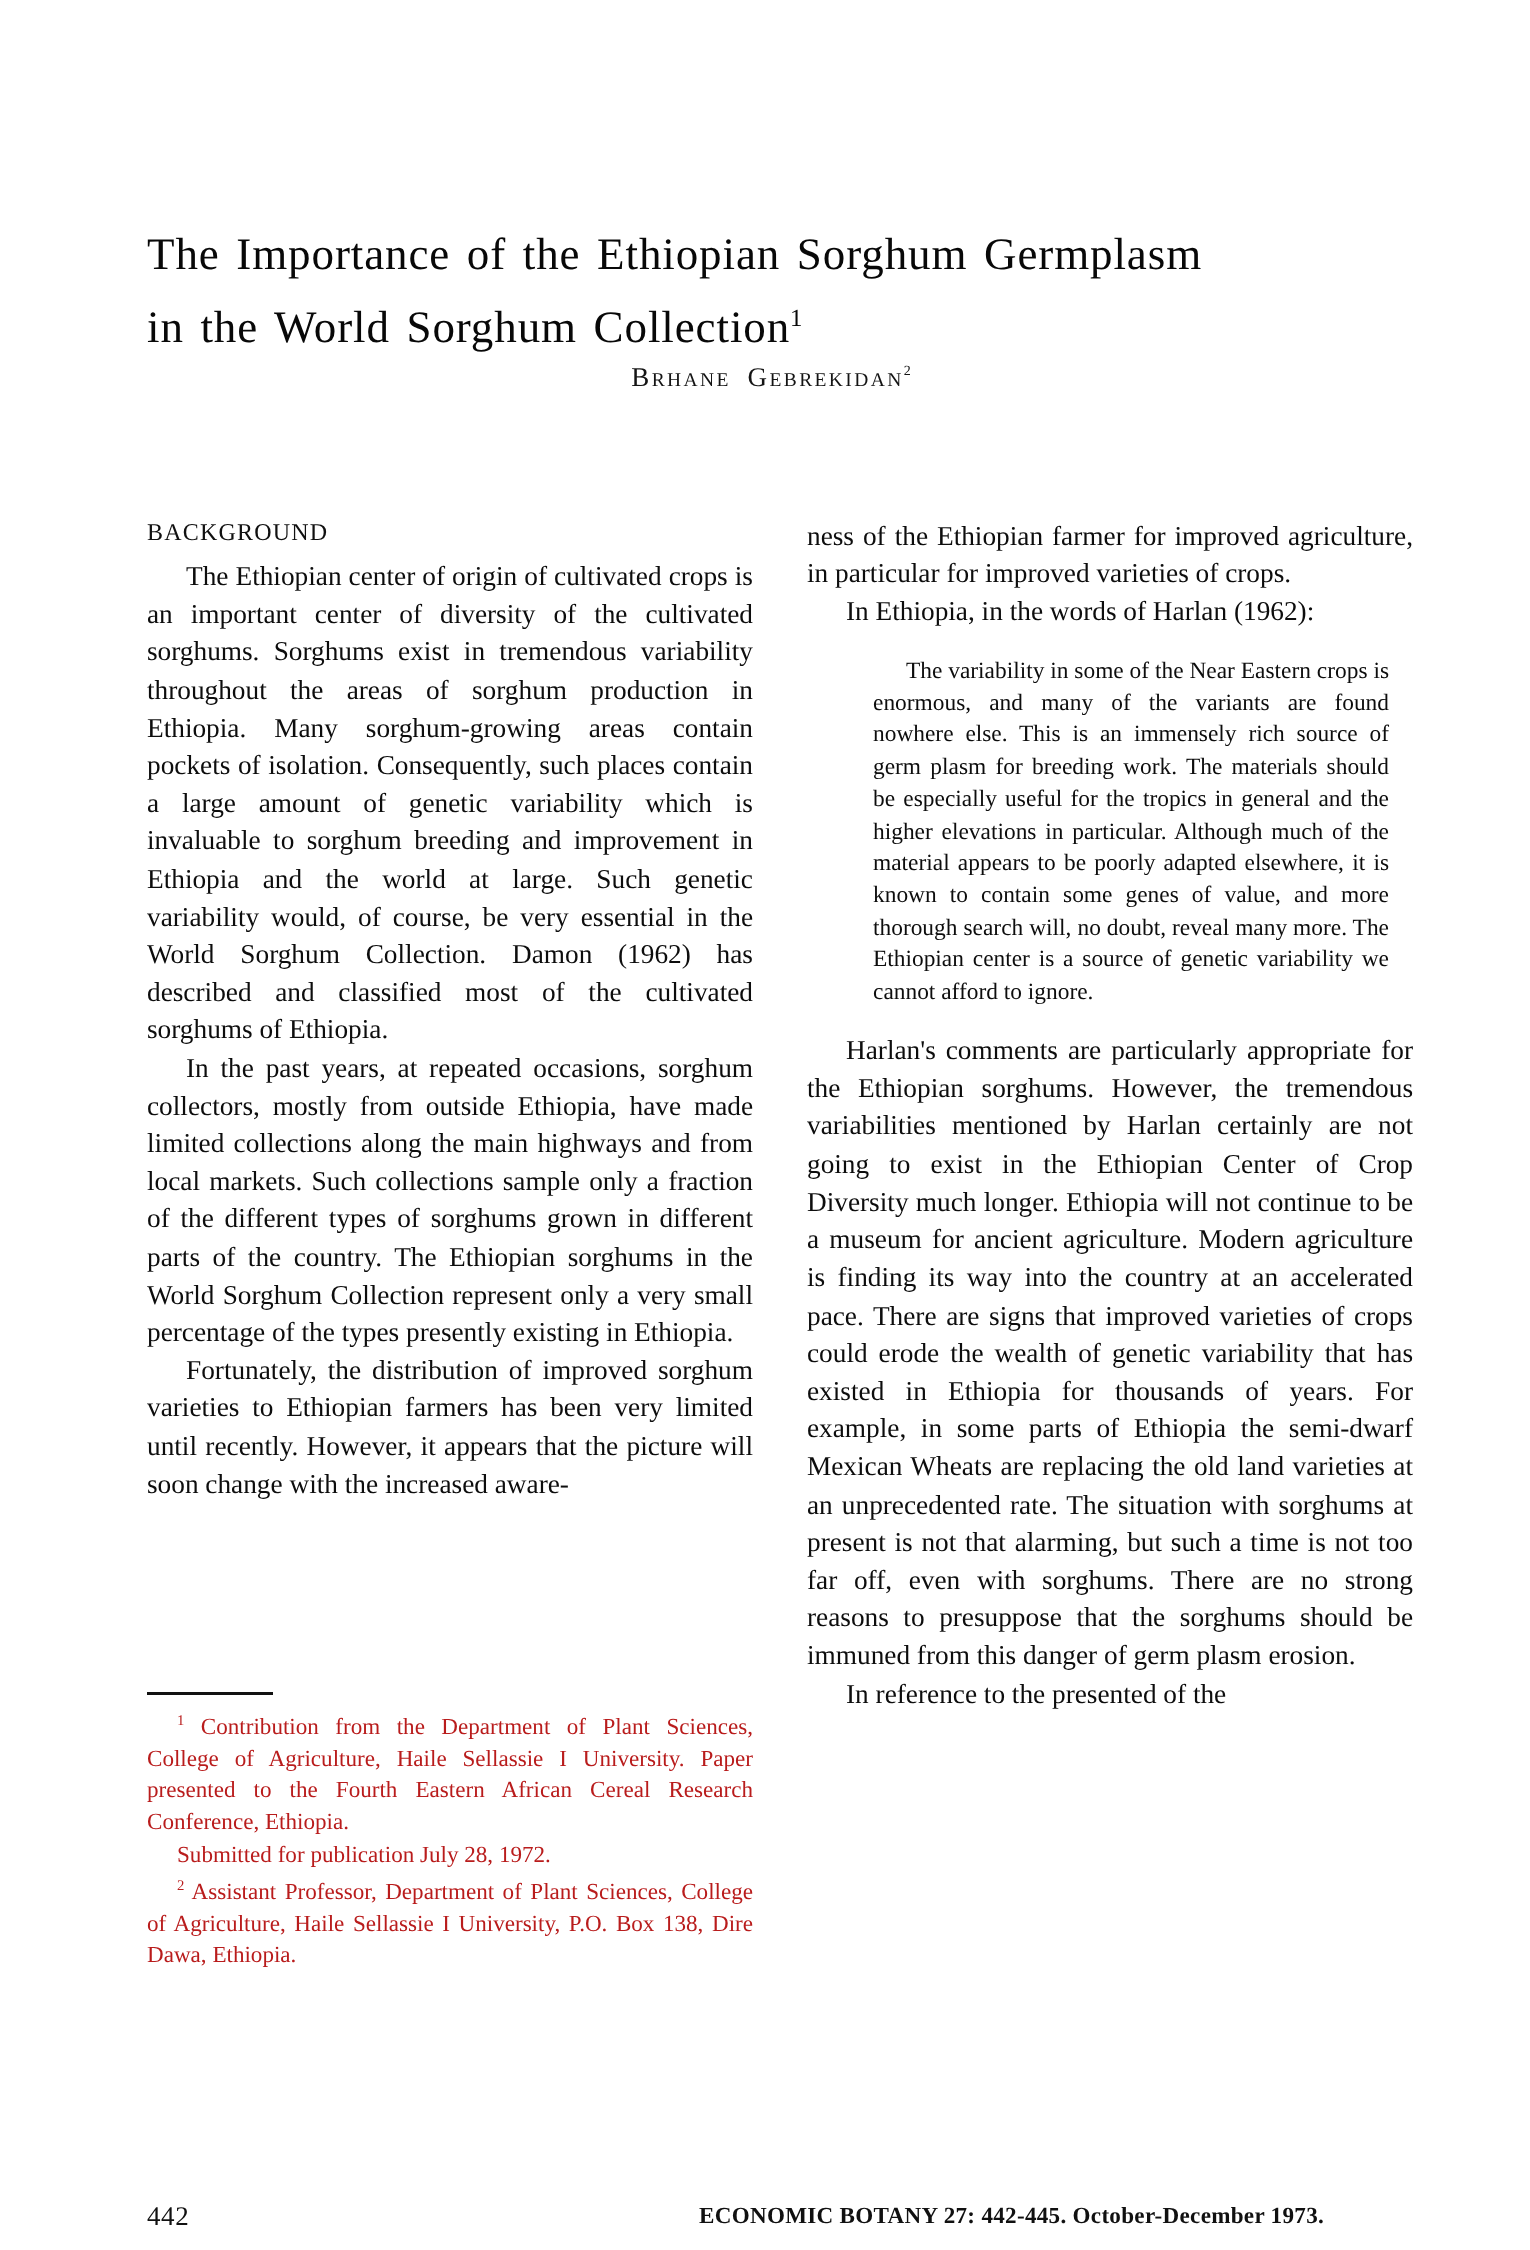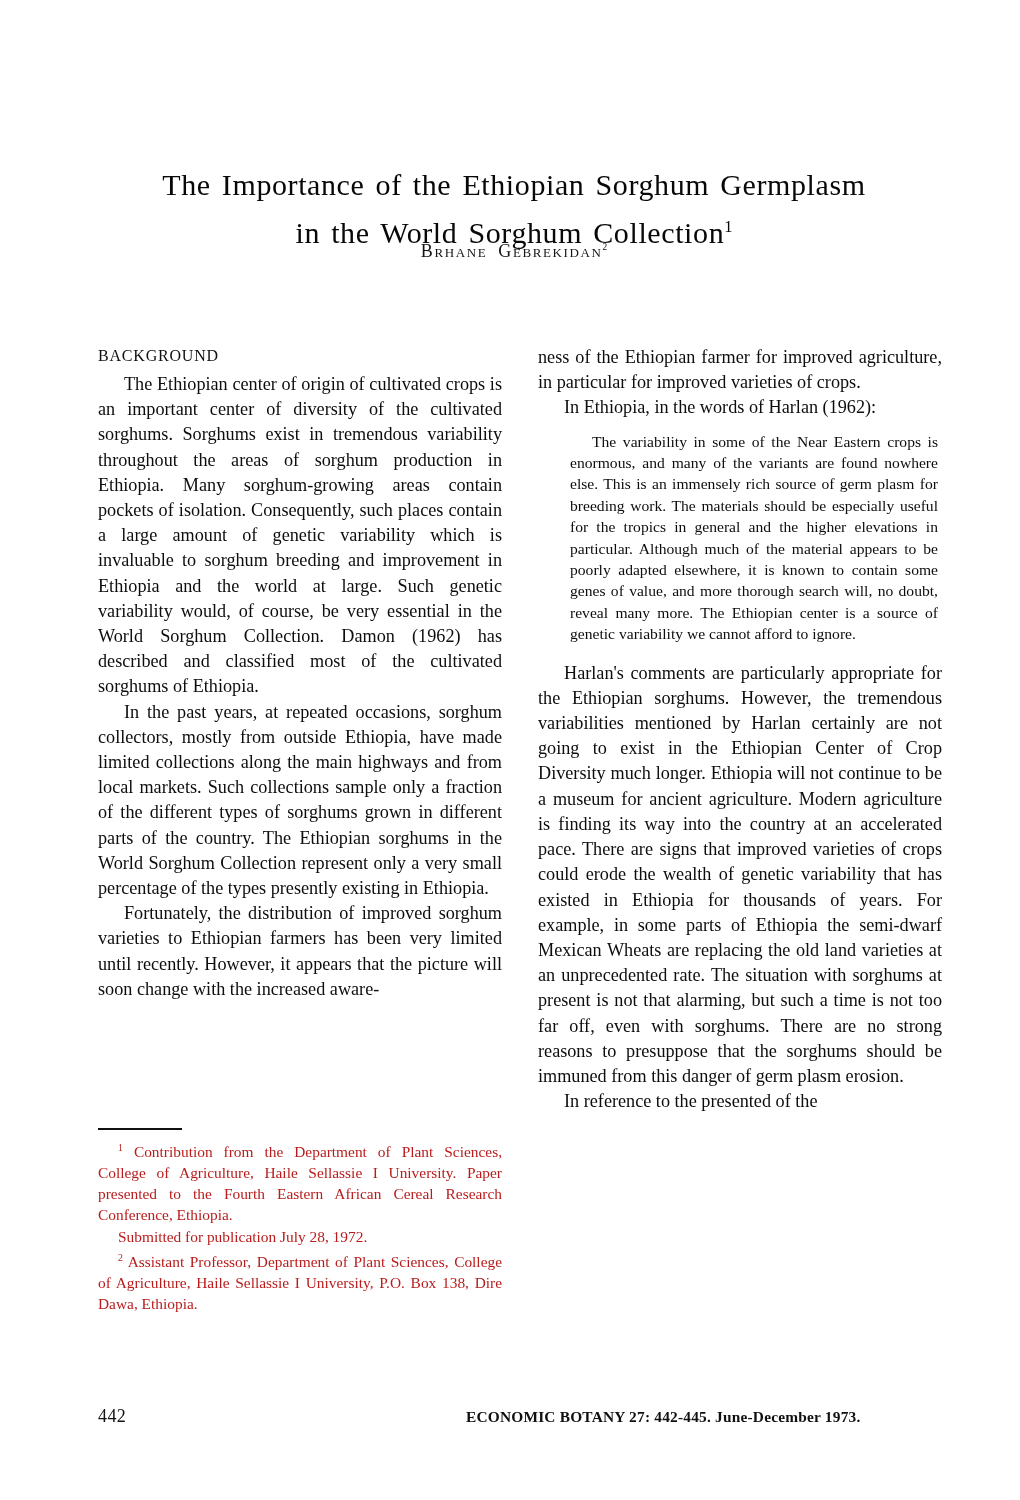--- a/index.html
+++ b/index.html
@@ -21,23 +21,23 @@
     left: 0; top: 0;
     width: 1020px;
     height: 1500px;
     background: #ffffff;
   }
 
   
   .title-block {
     position: absolute;
     left: 98px;
-    top: 164px;
+    top: 149px;
     width: 832px;
-    text-align: center;
+    text-align: left;
   }
   .doc-title {
     font-family: "Liberation Serif", "DejaVu Serif", serif;
     font-size: 30px;
     line-height: 42px;
     font-weight: normal;
     letter-spacing: 0.6px;
     word-spacing: 3px;
     margin: 0;
     color: #080808;
@@ -95,21 +95,21 @@
 
   
   .quote {
     margin: 10px 0 16px 28px;
     font-size: 15.6px;
     line-height: 21.4px;
     text-align: justify;
     color: #0d0d0d;
   }
   .quote p {
-    margin: 4px;
+    margin: 16px;
     text-indent: 22px;
     font-size: 15.6px;
     line-height: 21.4px;
   }
 
   
   .footnotes {
     position: absolute;
     left: 98px;
     top: 1128px;
@@ -132,21 +132,21 @@
   }
   .footnotes .fnsup {
     font-size: 0.64em;
     vertical-align: super;
   }
 
   
   .footer {
     position: absolute;
     left: 98px;
-    top: 1406px;
+    top: 1467px;
     width: 832px;
     height: 24px;
   }
   .folio {
     position: absolute;
     left: 0;
     top: 0;
     font-size: 18px;
     letter-spacing: 0.4px;
     color: #111111;
@@ -192,16 +192,16 @@
 
   <div class="footnotes">
     <div class="fn-rule"></div>
     <p><span class="fnsup">1</span> <span>Contribution from the Department of Plant Sciences, College of Agriculture, Haile Sellassie I University. Paper presented to the Fourth Eastern African Cereal Research Conference, Ethiopia.</span></p>
     <p>Submitted for publication July 28, 1972.</p>
     <p><span class="fnsup">2</span> <span>Assistant Professor, Department of Plant Sciences, College of Agriculture, Haile Sellassie I University, P.O. Box 138, Dire Dawa, Ethiopia.</span></p>
   </div>
 
   <div class="footer">
     <div class="folio">442</div>
-    <div class="journal-line">ECONOMIC BOTANY 27: 442-445. June-December 1973.</div>
+    <div class="journal-line">ECONOMIC BOTANY 27: 442-445. October-December 1973.</div>
   </div>
 
 </div>
 
 </body></html>

